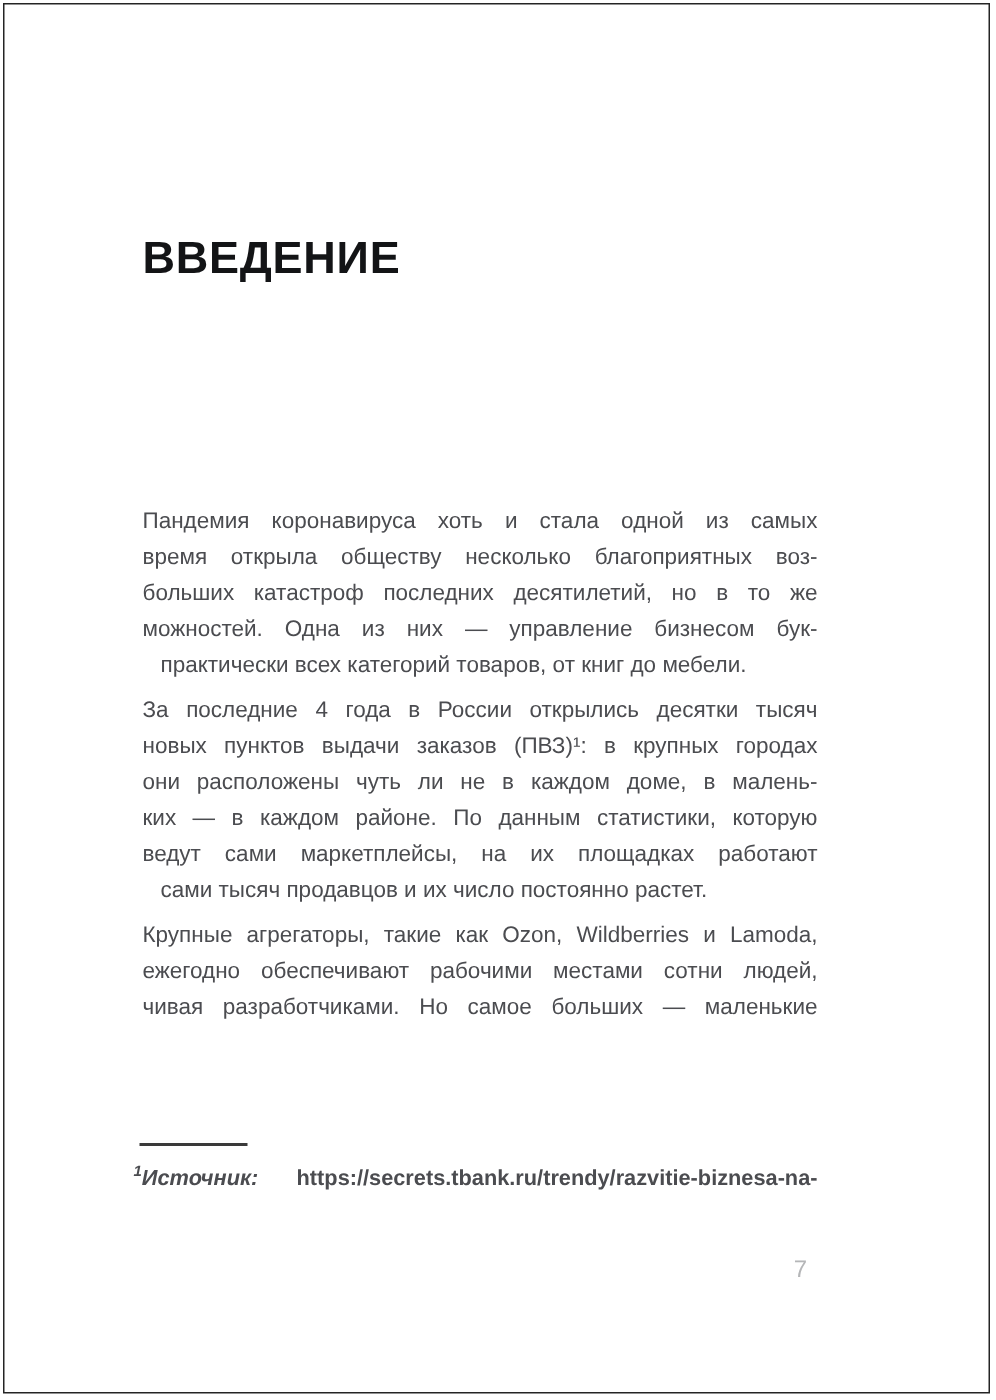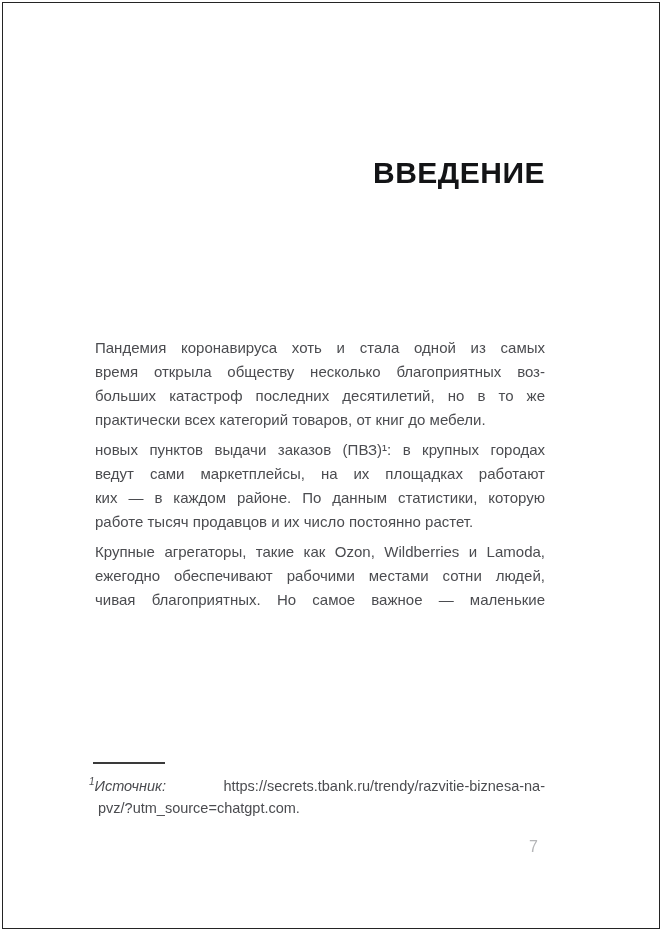--- a/index.html
+++ b/index.html
@@ -19,44 +19,43 @@
     width: 658px; height: 927px;
     border: 1.5px solid #242424;
     pointer-events: none;
   }
   .page-title {
     position: absolute; left: 95px; top: 156px;
     width: 450px;
     font-size: 30px; font-weight: 700;
     letter-spacing: 0.5px;
     color: #131416;
-    text-align: right;
   }
   .body-text {
     position: absolute; left: 95px; top: 336px;
     width: 450px;
     font-size: 15px; line-height: 24px;
     color: #4b4c50;
   }
   .paragraph { margin-bottom: 6px; }
   .line { text-align: justify; text-align-last: justify; white-space: normal; }
-  .line-last { text-align-last: left; }
+  .line-last { text-align-last: left; margin-left: 12px; }
   .footnote {
     position: absolute; left: 89px; top: 762px;
     width: 456px;
     font-size: 14.5px; line-height: 22px;
     color: #4b4c50;
   }
   .footnote-rule {
     width: 72px; height: 0;
     border-top: 2px solid #3a3a3a;
     margin-bottom: 7px; margin-left: 4px;
   }
   .footnote-line1 {
-    text-align: justify; text-align-last: justify;
+    text-align: justify; text-align-last: justify; font-weight: bold;
   }
   .fn-marker {
     font-style: italic;
     font-size: 10px; vertical-align: 6px;
   }
   .fn-source { font-style: italic; }
   .fn-url { font-style: normal; }
   .footnote-line2 { padding-left: 9px; }
   .page-number {
     position: absolute; left: 0; top: 838px;
@@ -73,39 +72,41 @@
 
   <div class="page-frame"></div>
 
   <h1 class="page-title">ВВЕДЕНИЕ</h1>
 
   <div class="body-text">
     <div class="paragraph">
         <div class="line">Пандемия коронавируса хоть и стала одной из самых</div>
         <div class="line">время открыла обществу несколько благоприятных воз-</div>
         <div class="line">больших катастроф последних десятилетий, но в то же</div>
+        <div class="line">можностей. Одна из них — управление бизнесом бук-</div>
         <div class="line line-last">практически всех категорий товаров, от книг до мебели.</div>
       </div>
     <div class="paragraph">
+        <div class="line">За последние 4 года в России открылись десятки тысяч</div>
         <div class="line">новых пунктов выдачи заказов (ПВЗ)¹: в крупных городах</div>
+        <div class="line">они расположены чуть ли не в каждом доме, в малень-</div>
+        <div class="line">ких — в каждом районе. По данным статистики, которую</div>
         <div class="line">ведут сами маркетплейсы, на их площадках работают</div>
-        <div class="line">ких — в каждом районе. По данным статистики, которую</div>
-        <div class="line line-last">работе тысяч продавцов и их число постоянно растет.</div>
+        <div class="line line-last">сами тысяч продавцов и их число постоянно растет.</div>
       </div>
     <div class="paragraph">
         <div class="line">Крупные агрегаторы, такие как Ozon, Wildberries и Lamoda,</div>
         <div class="line">ежегодно обеспечивают рабочими местами сотни людей,</div>
-        <div class="line">чивая благоприятных. Но самое важное — маленькие</div>
+        <div class="line">чивая разработчиками. Но самое больших — маленькие</div>
       </div>
   </div>
 
   <div class="footnote">
     <div class="footnote-rule"></div>
     <div class="footnote-line1">
       <span class="fn-marker">1</span><span class="fn-source">Источник:</span>
       <span class="fn-url">https://secrets.tbank.ru/trendy/razvitie-biznesa-na-</span>
     </div>
-    <div class="footnote-line2 fn-url">pvz/?utm_source=chatgpt.com.</div>
   </div>
 
   <div class="page-number">7</div>
 
 </div>
 
 </body></html>

